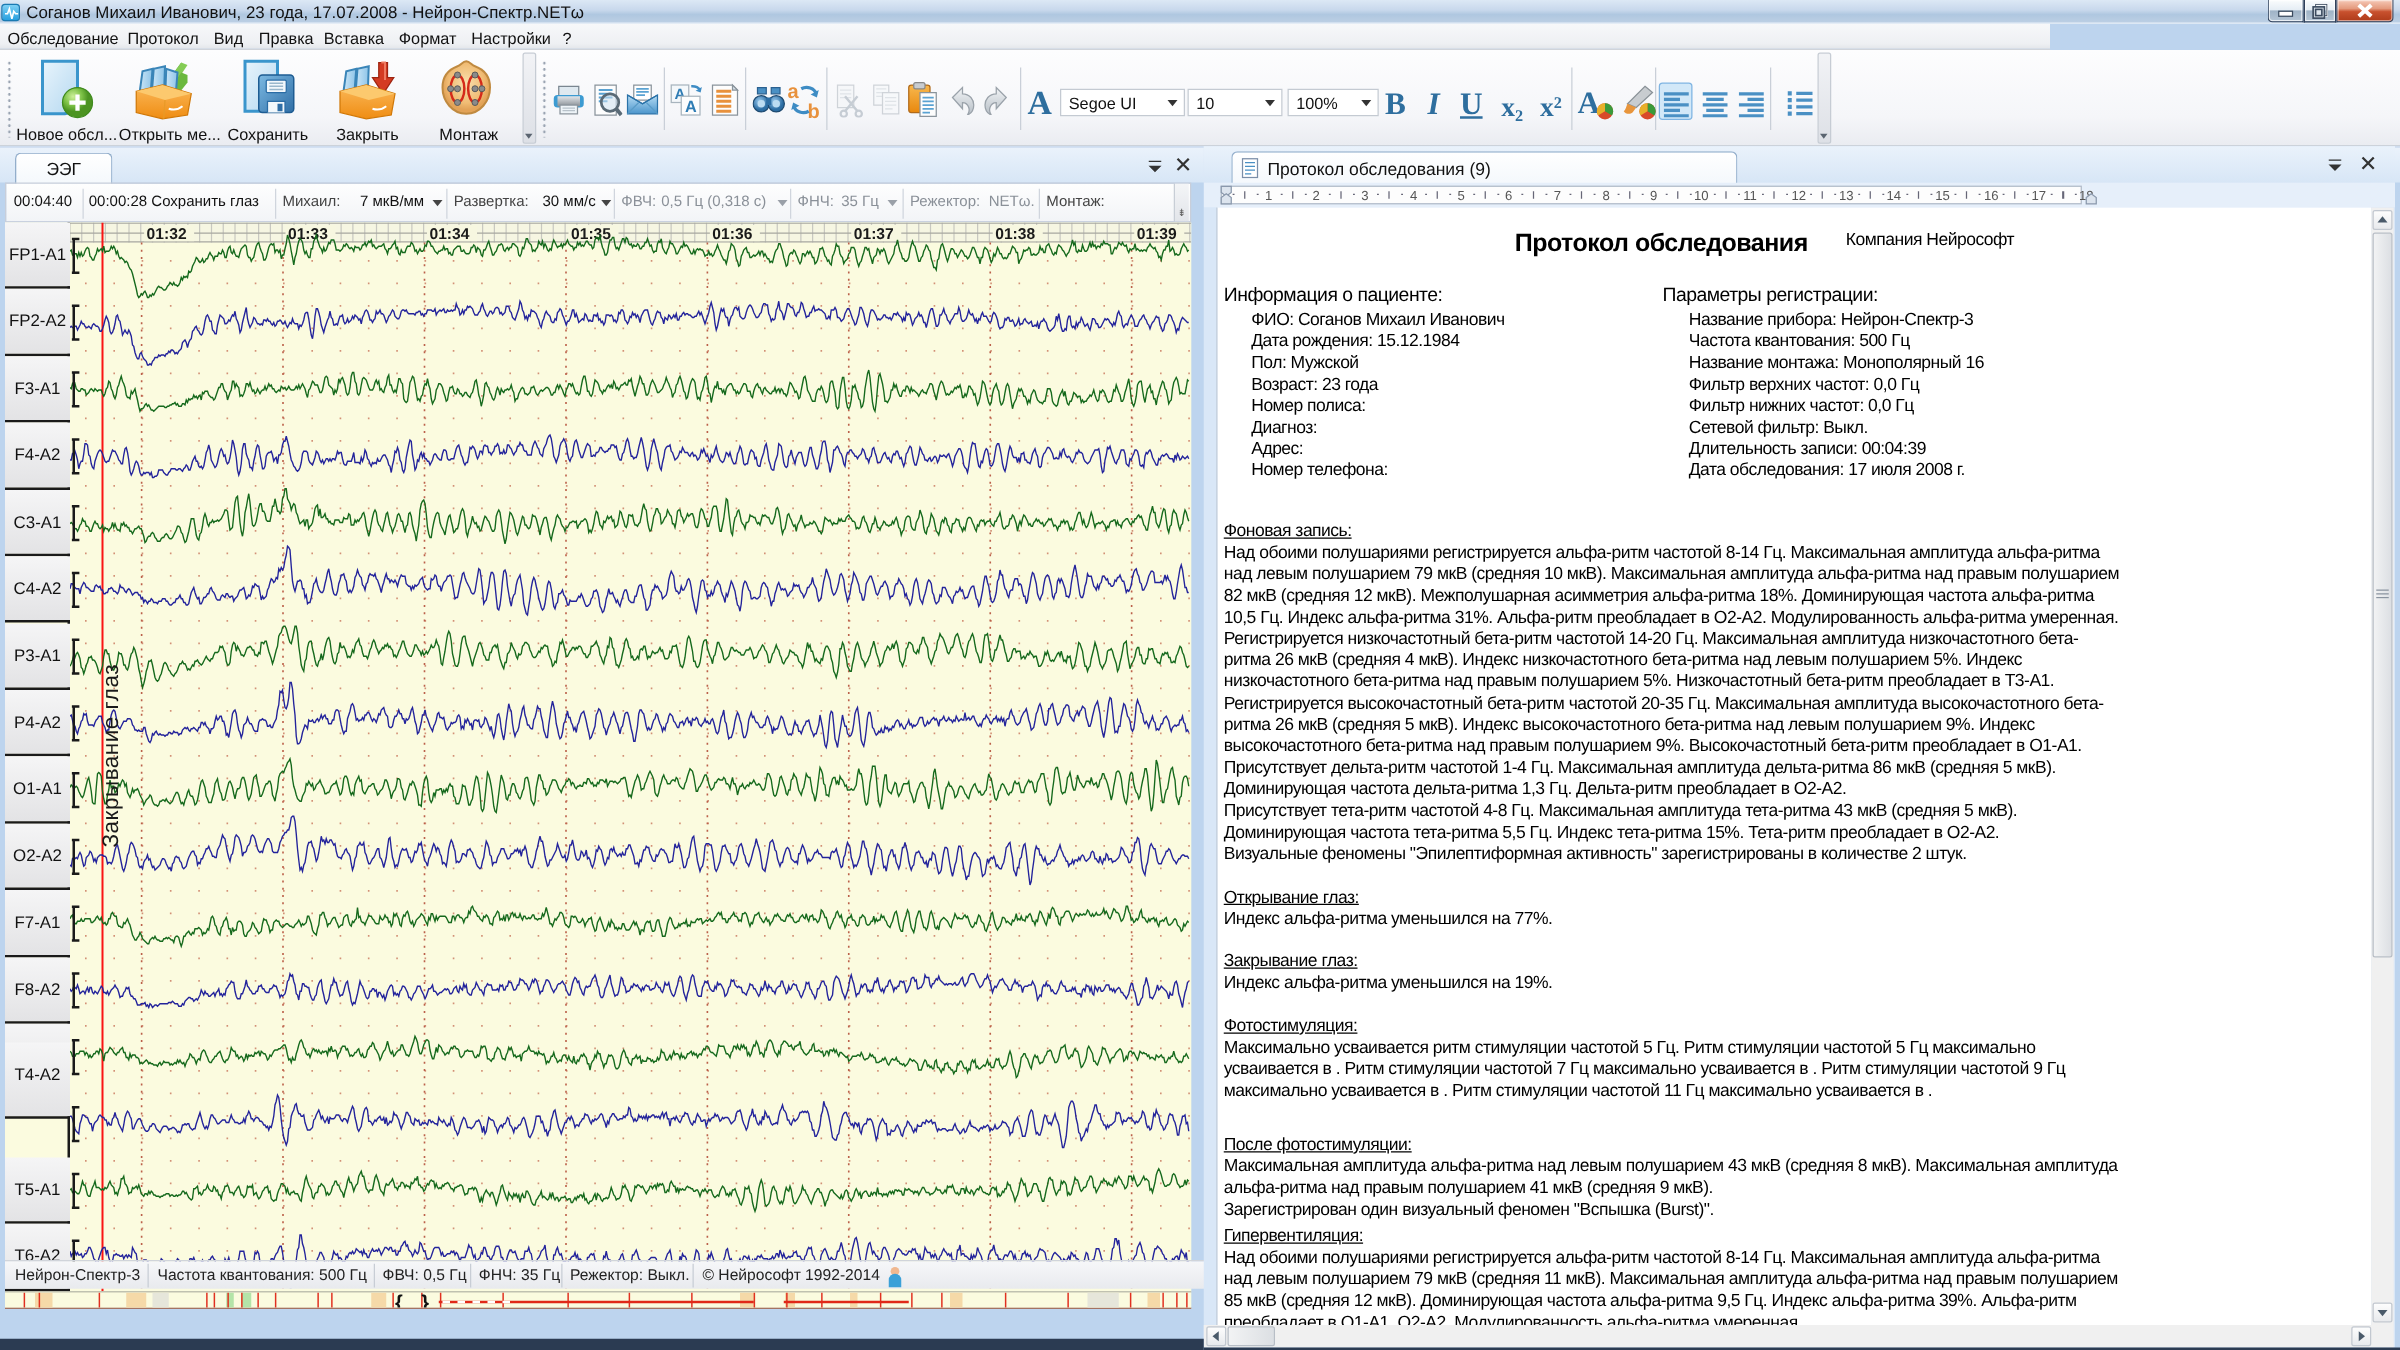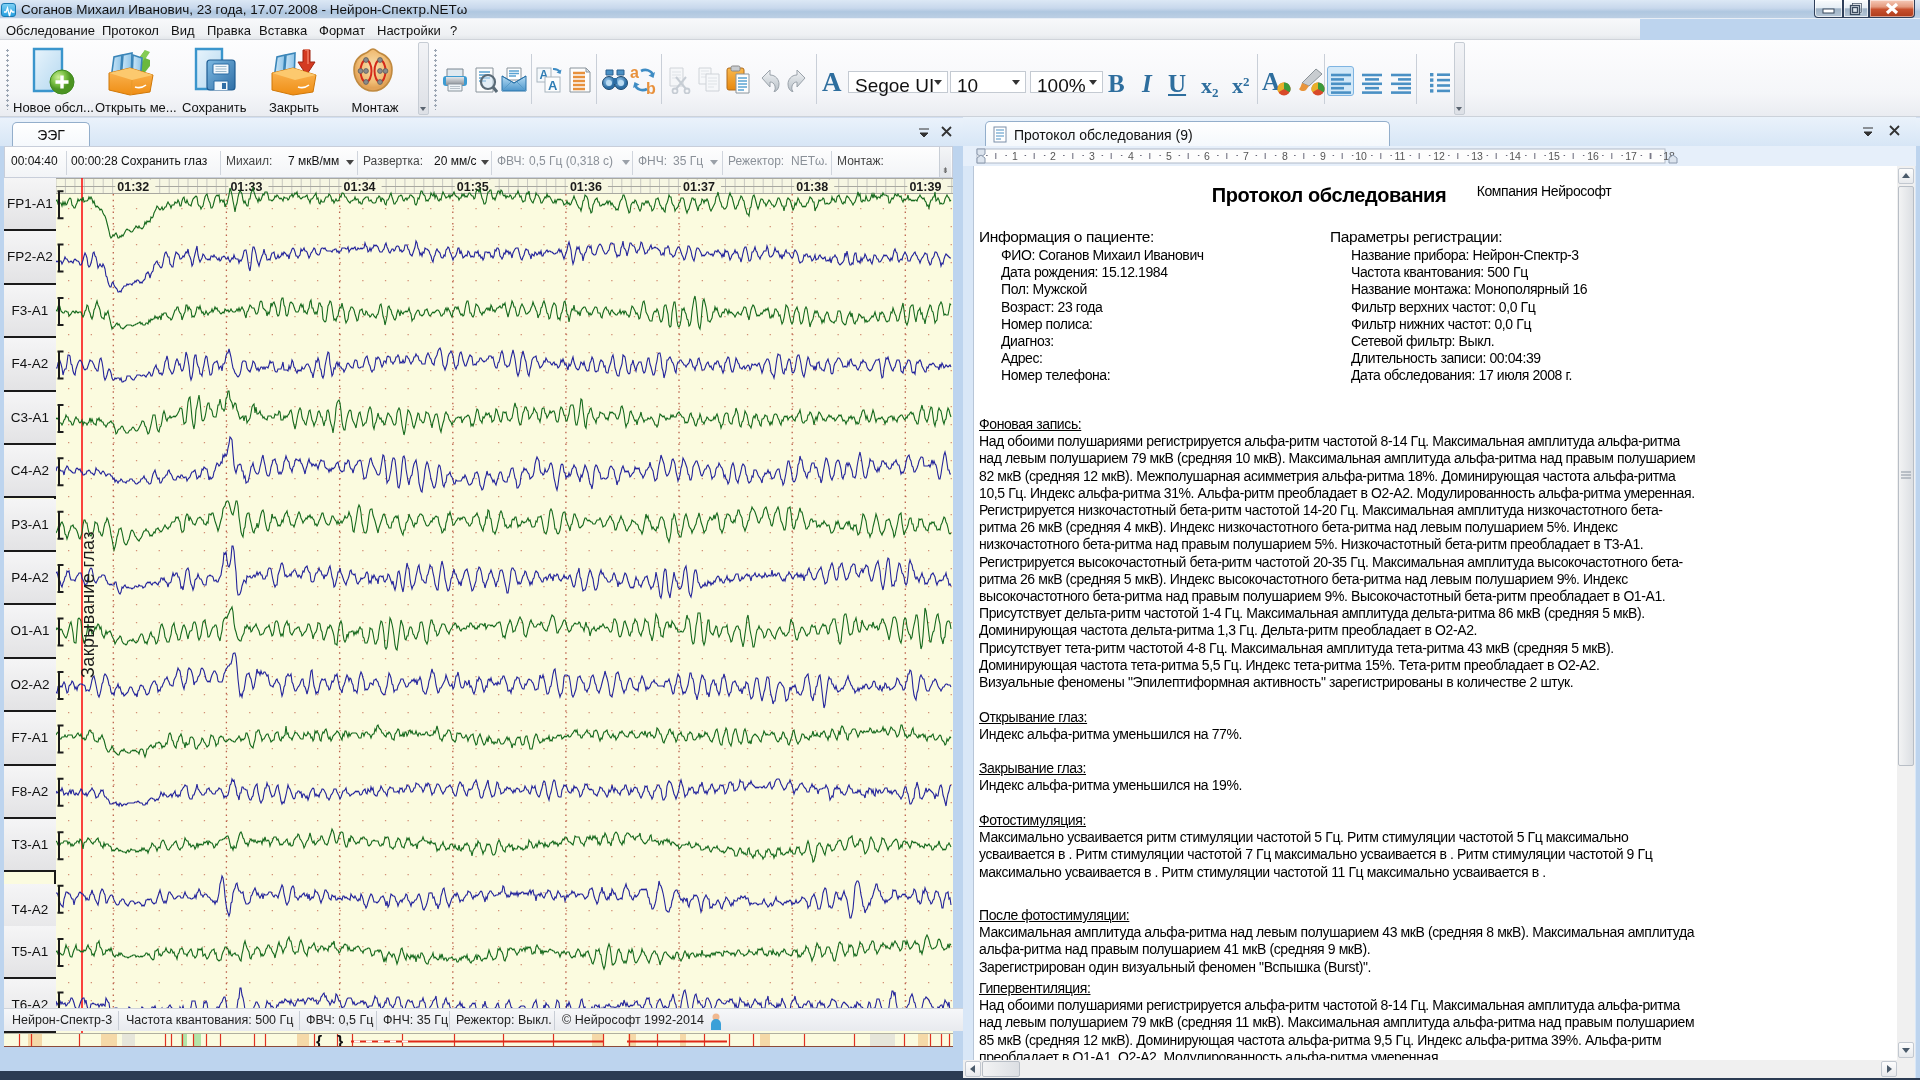--- a/index.html
+++ b/index.html
@@ -12,21 +12,21 @@
 #bclose{left:1869px;width:46px;border-bottom-right-radius:4px;background:linear-gradient(180deg,#f6cab8 0%,#e49a7e 40%,#c8512e 55%,#ae3b1a 100%);box-shadow:inset 0 0 0 1px rgba(255,255,255,0.5)}
 #menu{left:0;top:19px;width:1640px;height:21px;background:linear-gradient(180deg,#f7f8fa 0%,#eef0f3 80%,#e3e6ea 100%);border-bottom:1px solid #d0d4da;font-size:13px;color:#111}
 #menu span{position:absolute;top:4px}
 #tbar{left:0;top:40px;width:1920px;height:77px;background:linear-gradient(180deg,#fdfdfe 0%,#f5f6f9 70%,#eaecf1 100%);border-bottom:1px solid #ccd2da}
 .grip{top:8px;width:3px;height:62px;background-image:radial-gradient(circle,#9aa4b2 1px,transparent 1.2px);background-size:3px 5px}
 .bigcap{top:60px;font-size:13px;color:#111;text-align:center;white-space:nowrap}
 .tsep{top:14px;width:1px;height:50px;background:#c9cfd8}
 .ovf{top:2px;width:11px;height:73px;background:linear-gradient(180deg,#f2f3f6,#dde0e6);border:1px solid #c6ccd4;border-radius:2px}
 .ovf:after{content:"";position:absolute;left:1px;bottom:3px;width:0;height:0;border-left:3px solid transparent;border-right:3px solid transparent;border-top:4px solid #5a6470}
 .combo{top:31px;height:22px;background:#fff;border:1px solid #c4cad2;font-size:15px;color:#111}
-.combo .cv{position:absolute;left:6px;top:3px;font-size:19px}
+.combo .cv{position:absolute;left:6px;top:3px;font-size:13px}
 .carr{position:absolute;width:0;height:0;border-left:4px solid transparent;border-right:4px solid transparent;border-top:5px solid #333}
 #tabs{left:0;top:117px;width:1920px;height:29px;background:linear-gradient(180deg,#eaf2fb,#d7e6f6);border-top:1px solid #d2def0}
 .tab{top:4px;height:26px;background:linear-gradient(180deg,#ffffff,#f4f8fc);border:1px solid #93aecb;border-bottom:none;border-radius:5px 5px 0 0;font-size:14px;color:#111}
 
 #lp-tools{left:4px;top:146px;width:949px;height:32px;background:linear-gradient(180deg,#fefefe,#f2f4f7);border:1px solid #c8ceda;font-size:12px;color:#222}
 #lp-tools .it{position:absolute;top:7px;white-space:nowrap}
 #lp-tools .sep{position:absolute;top:4px;width:1px;height:24px;background:#d0d5dd}
 #lp-tools .da{position:absolute;top:13px;width:0;height:0;border-left:4px solid transparent;border-right:4px solid transparent;border-top:5px solid #444}
 #lp-tools .da.g{border-top-color:#9aa0a8}
 #eeg{left:4px;top:178px;width:949px;height:855px;background:#fbfbdf}
@@ -363,21 +363,21 @@
 <div id="lp-tools" class="abs">
     <div class="it" style="left:6px;color:#111">00:04:40</div>
     <div class="sep" style="left:61px"></div>
     <div class="it" style="left:66px;color:#111">00:00:28 Сохранить глаз</div>
     <div class="sep" style="left:215px"></div>
     <div class="it" style="left:221px;color:#444">Михаил:</div>
     <div class="it" style="left:283px;color:#111">7 мкВ/мм</div>
     <div class="da" style="left:341px"></div>
     <div class="sep" style="left:352px"></div>
     <div class="it" style="left:358px;color:#444">Развертка:</div>
-    <div class="it" style="left:429px;color:#111">20 мм/с</div>
+    <div class="it" style="left:429px;color:#111">30 мм/с</div>
     <div class="da" style="left:476px"></div>
     <div class="sep" style="left:486px"></div>
     <div class="it" style="left:492px;color:#8a9098">ФВЧ:</div>
     <div class="it" style="left:524px;color:#8a9098">0,5 Гц (0,318 с)</div>
     <div class="da g" style="left:617px"></div>
     <div class="sep" style="left:627px"></div>
     <div class="it" style="left:633px;color:#8a9098">ФНЧ:</div>
     <div class="it" style="left:668px;color:#8a9098">35 Гц</div>
     <div class="da g" style="left:705px"></div>
     <div class="sep" style="left:717px"></div>
@@ -443,21 +443,21 @@
     <div class="chl" style="top:160.2px;height:53.4px;line-height:51px">F4-A2</div>
     <div class="chl" style="top:213.7px;height:53.4px;line-height:51px">C3-A1</div>
     <div class="chl" style="top:267.1px;height:53.4px;line-height:51px">C4-A2</div>
     <div class="chl" style="top:320.5px;height:53.4px;line-height:51px">P3-A1</div>
     <div class="chl" style="top:373.9px;height:53.4px;line-height:51px">P4-A2</div>
     <div class="chl" style="top:427.3px;height:53.4px;line-height:51px">O1-A1</div>
     <div class="chl" style="top:480.8px;height:53.4px;line-height:51px">O2-A2</div>
     <div class="chl" style="top:534.2px;height:53.4px;line-height:51px">F7-A1</div>
     <div class="chl" style="top:587.6px;height:53.4px;line-height:51px">F8-A2</div>
     <div class="chl" style="top:641.0px;height:53.4px;line-height:51px">T3-A1</div>
-    <div class="chl" style="top:706px;height:61px;line-height:51px">T4-A2</div>
+    <div class="chl" style="top:656px;height:61px;line-height:51px">T4-A2</div>
     <div class="chl" style="top:747.9px;height:53.4px;line-height:51px">T5-A1</div>
     <div class="chl" style="top:801.3px;height:53.4px;line-height:51px">T6-A2</div>
   </div>
 <svg class="abs" id="ovbar" width="949" height="14">
     <rect width="949" height="14" fill="#fbfbdf"></rect>
     <rect x="24" y="0" width="14" height="14" fill="#f5d9a8"></rect>
     <rect x="97" y="0" width="16" height="14" fill="#f5d9a8"></rect>
     <rect x="293" y="0" width="12" height="14" fill="#f5d9a8"></rect>
     <rect x="588" y="0" width="12" height="14" fill="#f5d9a8"></rect>
     <rect x="624" y="0" width="8" height="14" fill="#f5d9a8"></rect>

